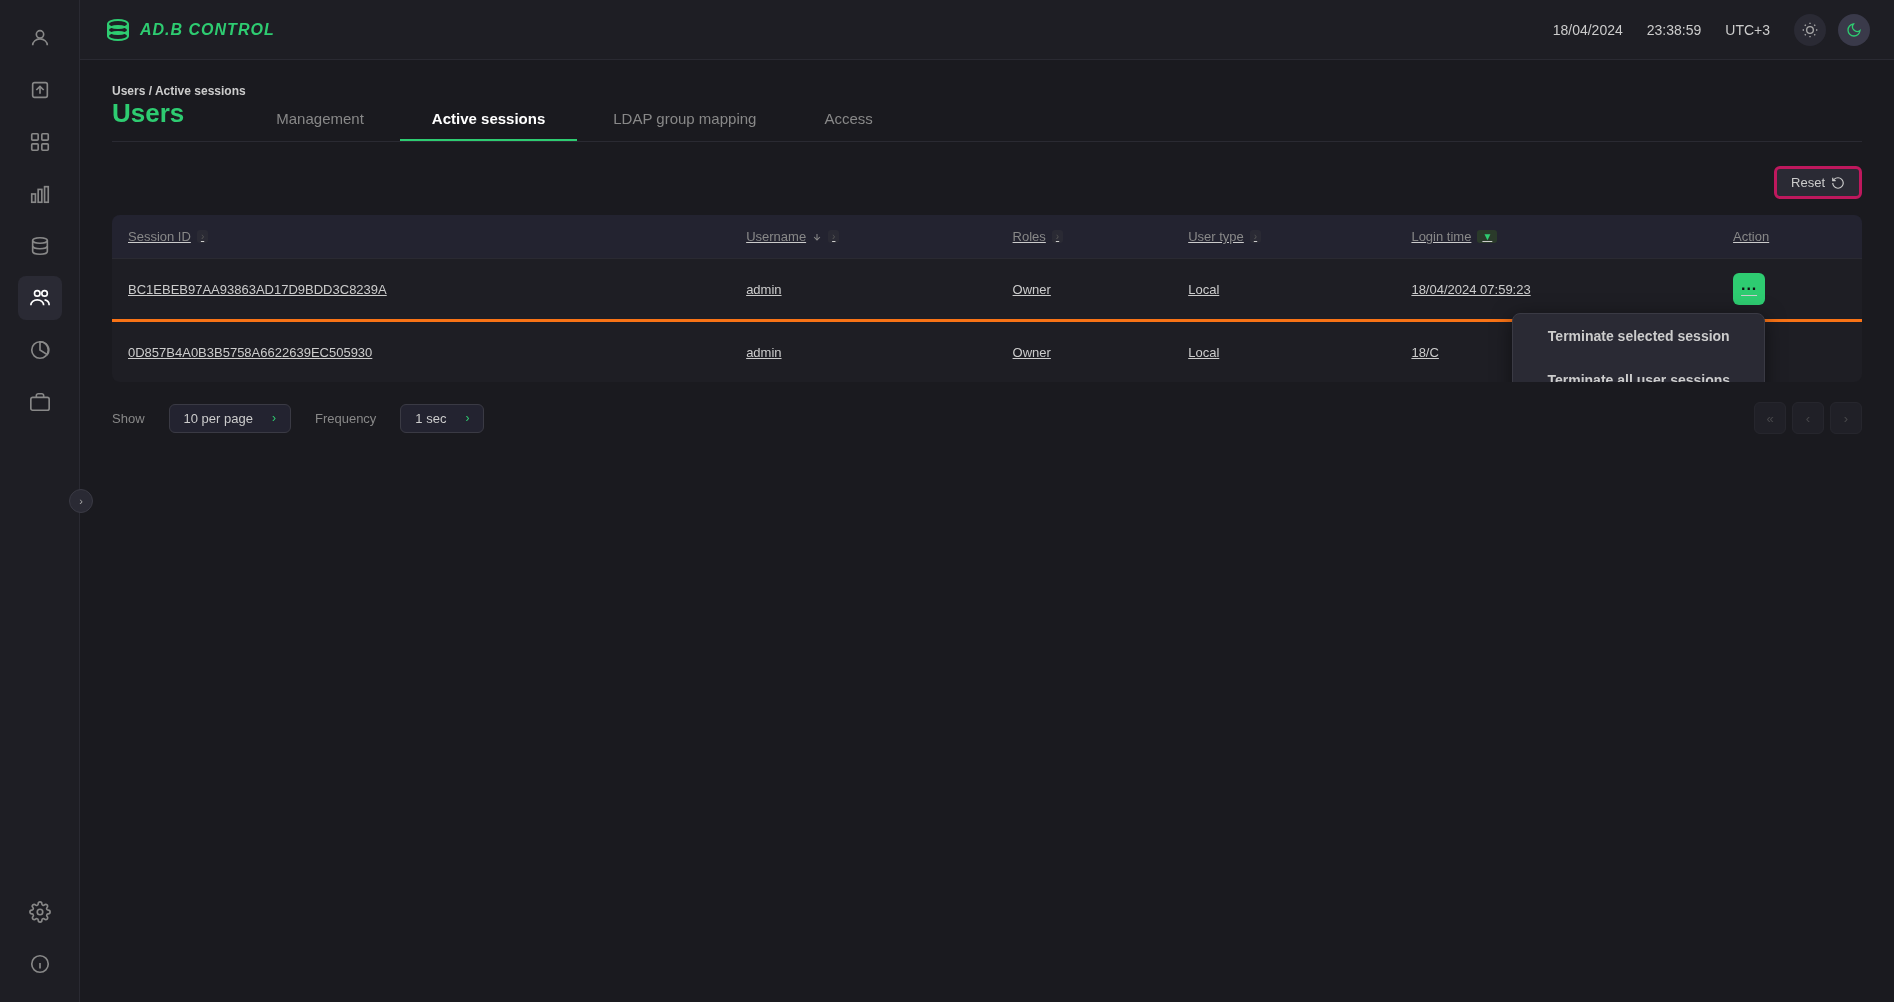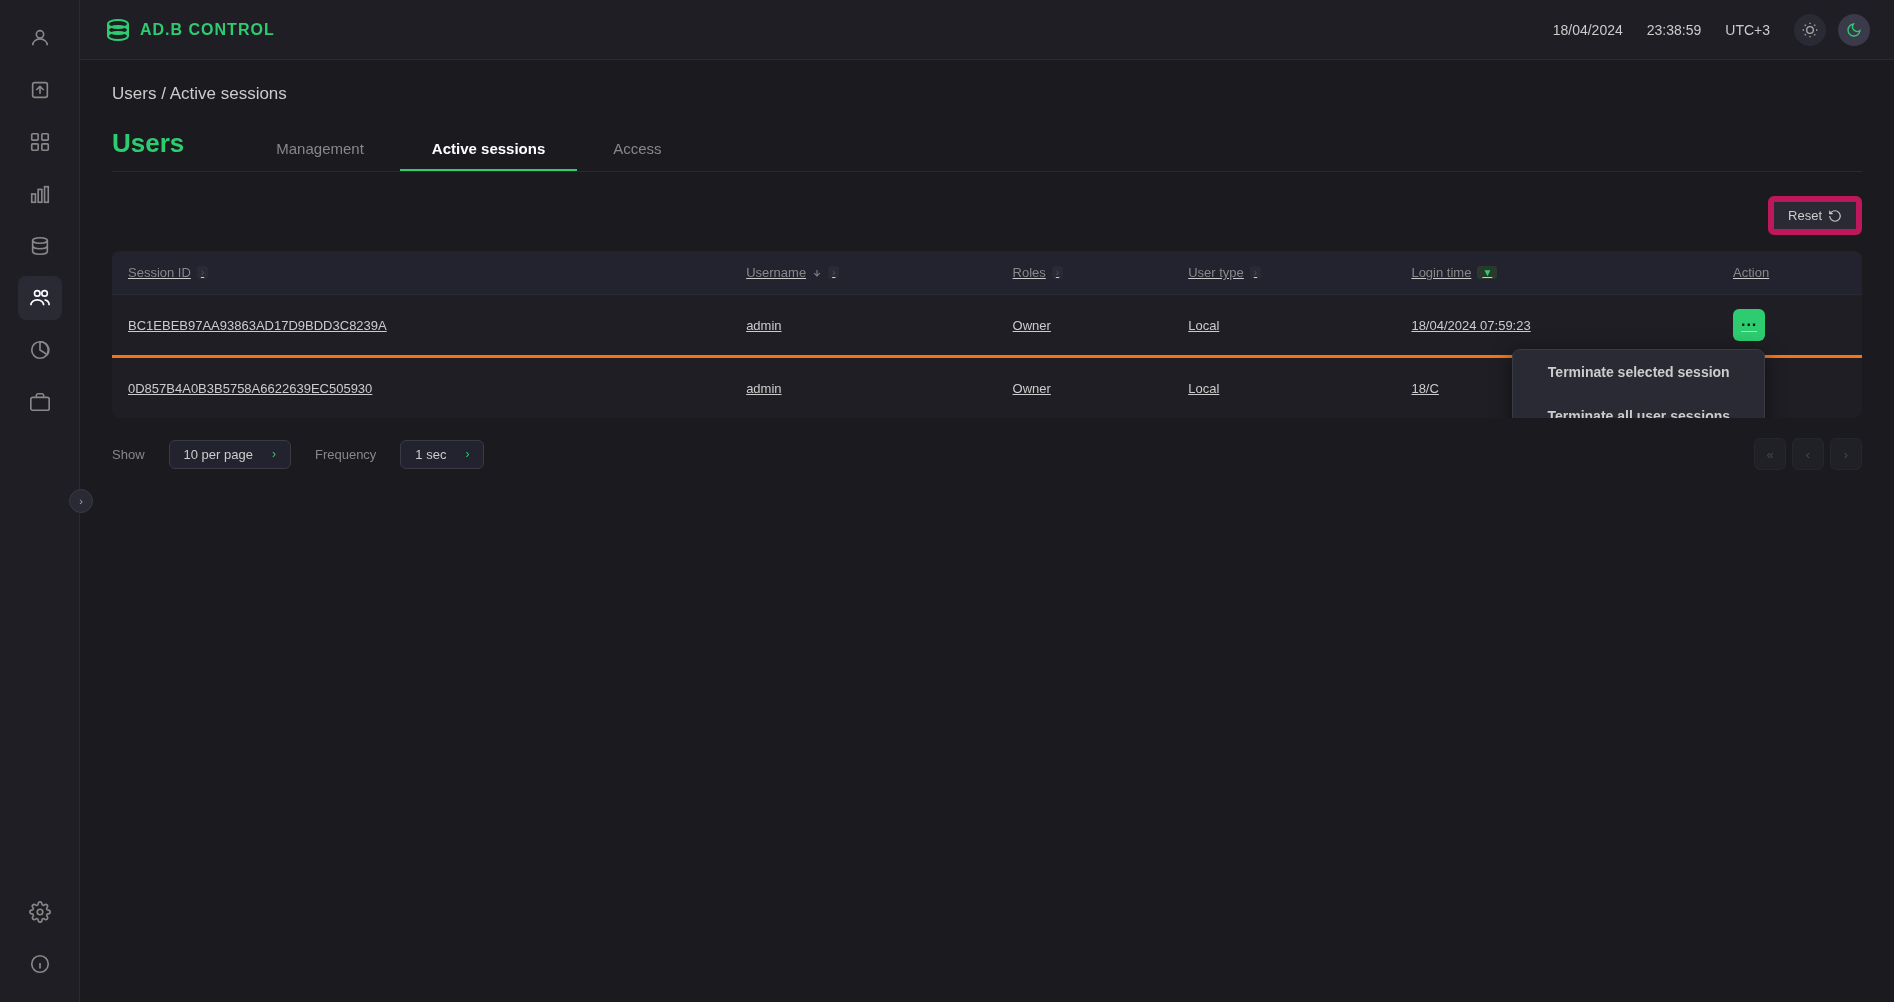--- a/index.html
+++ b/index.html
@@ -82,20 +82,21 @@
     .logo {
       display: flex;
       align-items: center;
       gap: 8px;
     }
     .logo-text {
       font-size: 16px;
       font-weight: 700;
       color: #fff;
       letter-spacing: 1px;
+      font-style: italic;
     }
     .logo-text span { color: #2ecc71; }
     .header-right {
       display: flex;
       align-items: center;
       gap: 24px;
       color: #ccc;
       font-size: 14px;
       margin-left: 20px;
     }
@@ -119,23 +120,23 @@
 
     
     .content {
       flex: 1;
       padding: 24px 32px;
       overflow-y: auto;
     }
 
     
     .breadcrumb {
-      font-size: 17px;
+      font-size: 12px;
       color: #888;
-      margin-bottom: 24px;
+      font-weight: bold;
     }
     .breadcrumb span { color: #ccc; }
 
     
     .page-header {
       display: flex;
       align-items: center;
       margin-bottom: 0;
       border-bottom: 1px solid #2a2a32;
       padding-bottom: 0;
@@ -175,21 +176,21 @@
     .table-toolbar {
       display: flex;
       justify-content: flex-end;
       margin-bottom: 16px;
     }
     .reset-btn {
       display: flex;
       align-items: center;
       gap: 6px;
       background: #2a2a34;
-      border: 6px solid #be185d;
+      border: 3px solid #be185d;
       border-radius: 6px;
       color: #ccc;
       padding: 6px 14px;
       cursor: pointer;
       font-size: 13px;
     }
 
     
     .data-table {
       width: 100%;
@@ -456,20 +457,21 @@
       <span style="cursor:pointer;">Users</span>
       <span> / </span>
       <span>Active sessions</span>
     </div>
 
     <div class="page-header">
       <div class="page-title">Users</div>
       <div class="tabs">
         <div class="tab">Management</div>
         <div class="tab active">Active sessions</div>
+        <div class="tab">LDAP group mapping</div>
         <div class="tab">Access</div>
       </div>
     </div>
 
     <div class="table-area">
 
       <div class="table-toolbar">
         <button class="reset-btn">
           <span>Reset</span>
           <svg width="14" height="14" viewBox="0 0 24 24" fill="none" stroke="#ccc" stroke-width="2">

